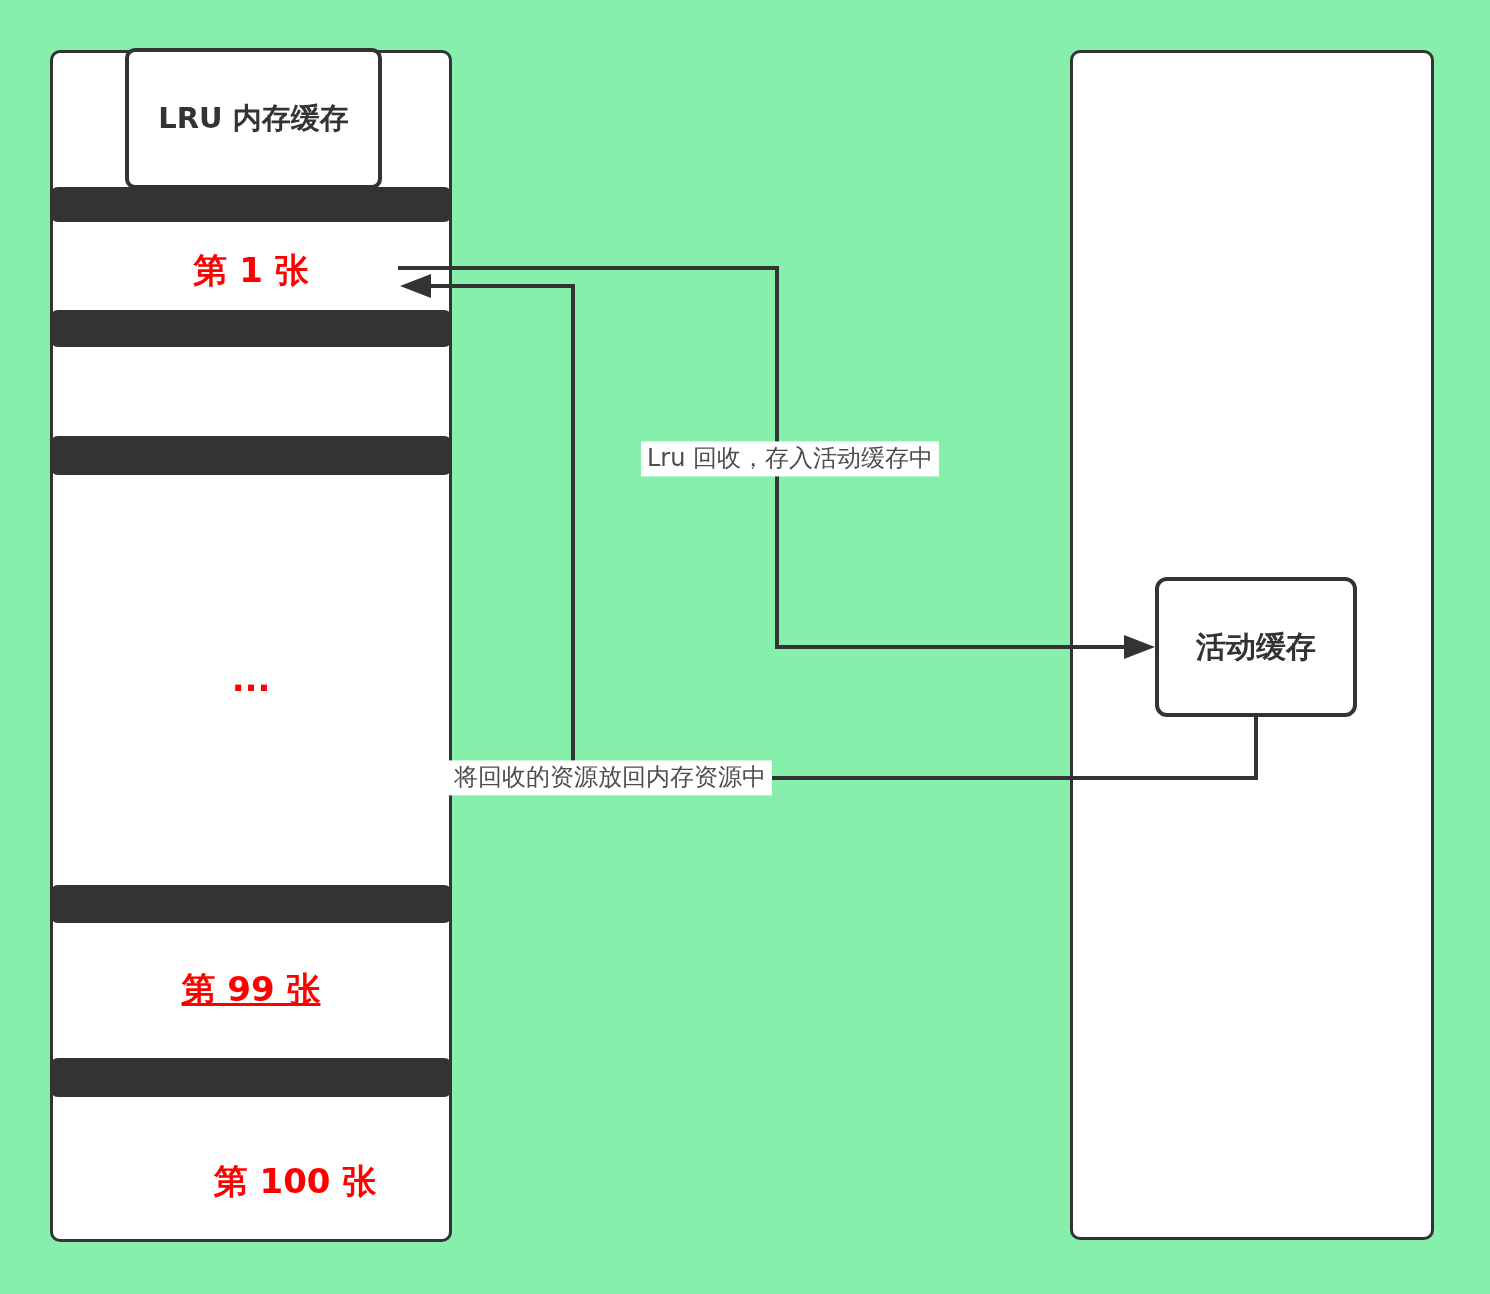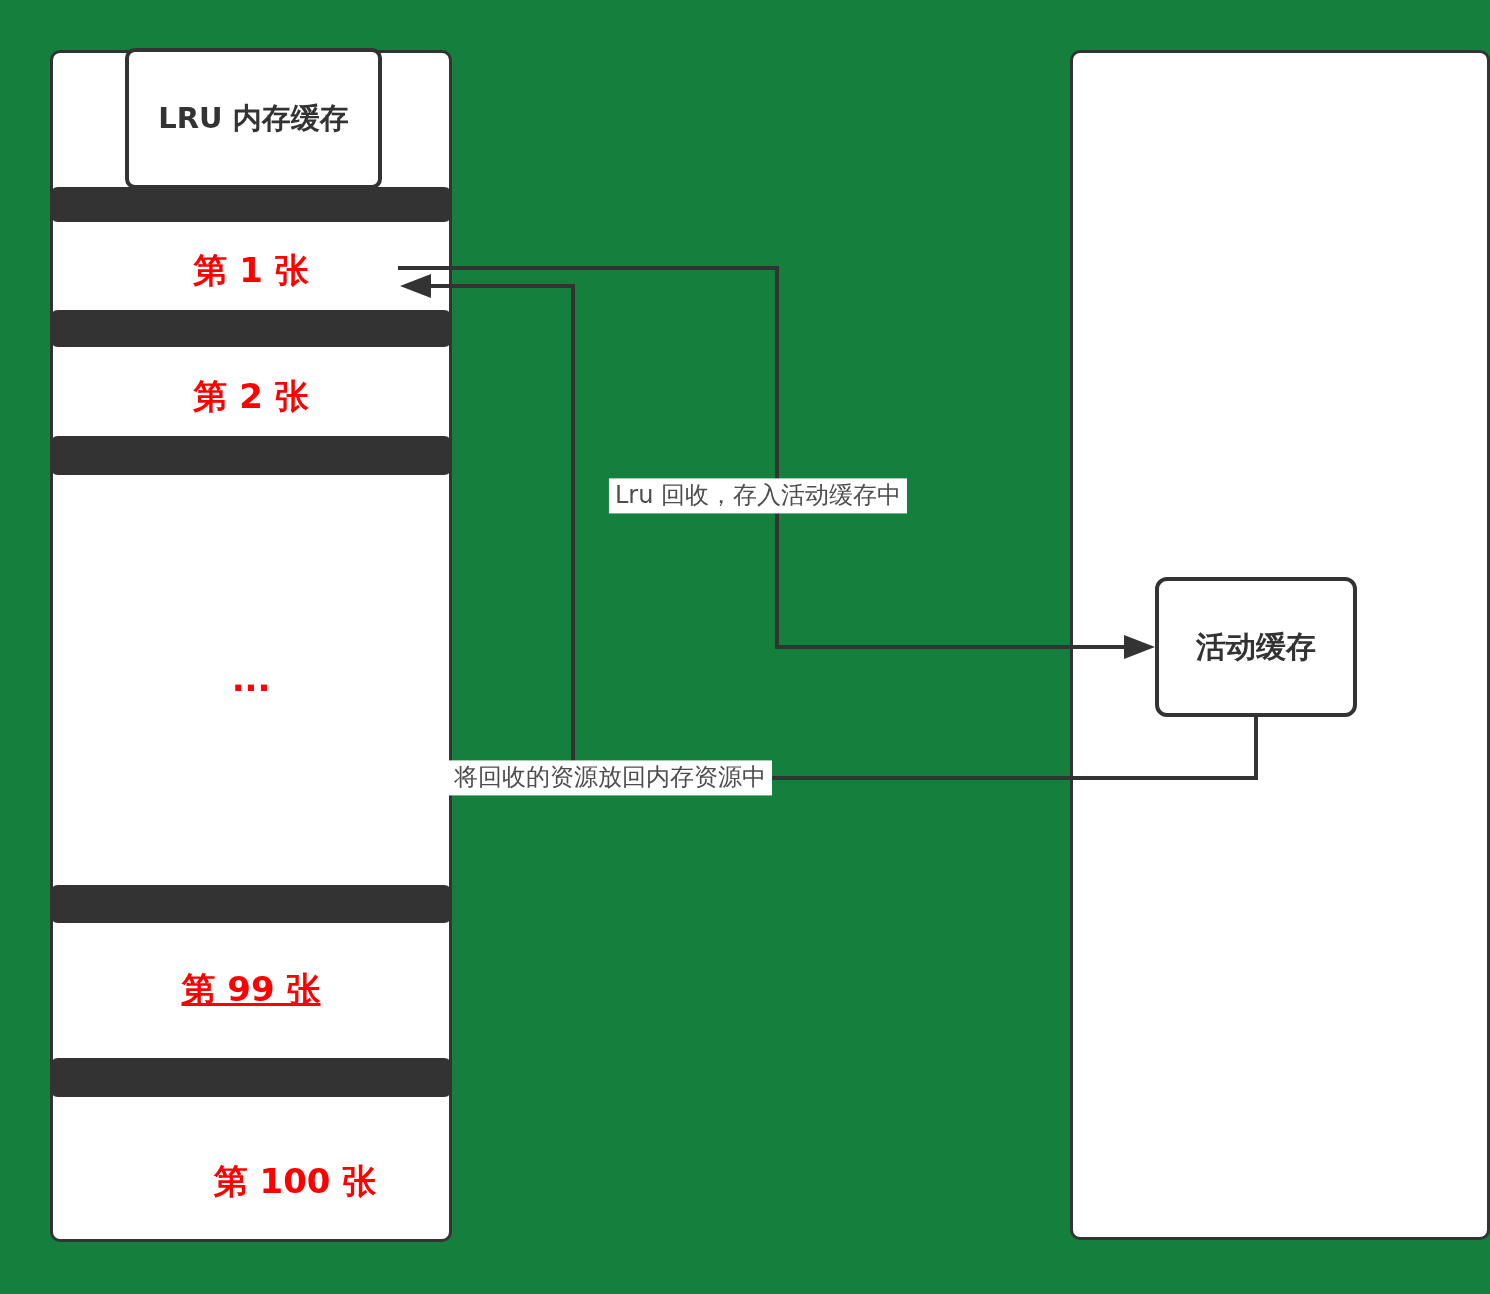--- a/index.html
+++ b/index.html
@@ -1,23 +1,23 @@
 <!DOCTYPE html>
 <html><head>
 <meta charset="utf-8">
 <style>
   * { margin:0; padding:0; box-sizing:border-box; }
   html,body { background:#000; }
   body { font-family:"DejaVu Sans","Liberation Sans",sans-serif; }
-  .stage { position:relative; width:1490px; height:1294px; background:#15803d; overflow:hidden; }
+  .stage { position:relative; width:1490px; height:1294px; background:#86efac; overflow:hidden; }
 
   
   .panel { position:absolute; background:#fff; border:3px solid #333; border-radius:10px; }
   .panel-lru   { left:50px;   top:50px; width:402px; height:1192px; }
-  .panel-right { left:1070px; top:50px; width:420px; height:1190px; }
+  .panel-right { left:1070px; top:50px; width:364px; height:1190px; }
 
   
   .title-box {
     position:absolute; left:72px; top:-5px; width:257px; height:141px;
     background:#fff; border:4px solid #333; border-radius:10px;
     display:flex; align-items:center; justify-content:center;
     font-size:29px; font-weight:bold; color:#333; z-index:3; white-space:nowrap;
   }
 
   
@@ -62,41 +62,40 @@
            border-top:12px solid transparent; border-bottom:12px solid transparent; }
   .arrow-right { left:1124px; top:635px; border-left:31px solid #333; }
   .arrow-left  { left:400px;  top:274px; border-right:31px solid #333; }
 
   
   .edge-label {
     position:absolute; transform:translate(-50%,-50%);
     background:#fff; color:#4d4d4d; font-size:24px; line-height:1.3;
     padding:2px 6px; white-space:nowrap; z-index:6;
   }
-  .labelA { left:758px; top:459px;margin-top:37px; }
+  .labelA { left:790px; top:459px; }
   .labelB { left:610px; top:778px; }
 </style>
 </head>
 <body>
 
 <div class="stage">
 
   <div class="panel panel-lru">
     <div class="title-box">
       <span>LRU 内存缓存</span>
     </div>
 
     <div class="bar bar1"></div>
     <div class="bar bar2"></div>
     <div class="bar bar3"></div>
     <div class="bar bar4"></div>
     <div class="bar bar5"></div>
 
     <div class="row-label r1">第 1 张</div>
-    <div class="row-label r2">第 2 张</div>
     <div class="row-label rdots">...</div>
     <div class="row-label r99">第 99 张</div>
     <div class="row-label r100">第 100 张</div>
   </div>
 
   <div class="panel panel-right">
     <div class="active-box">
       <span>活动缓存</span>
     </div>
   </div>

